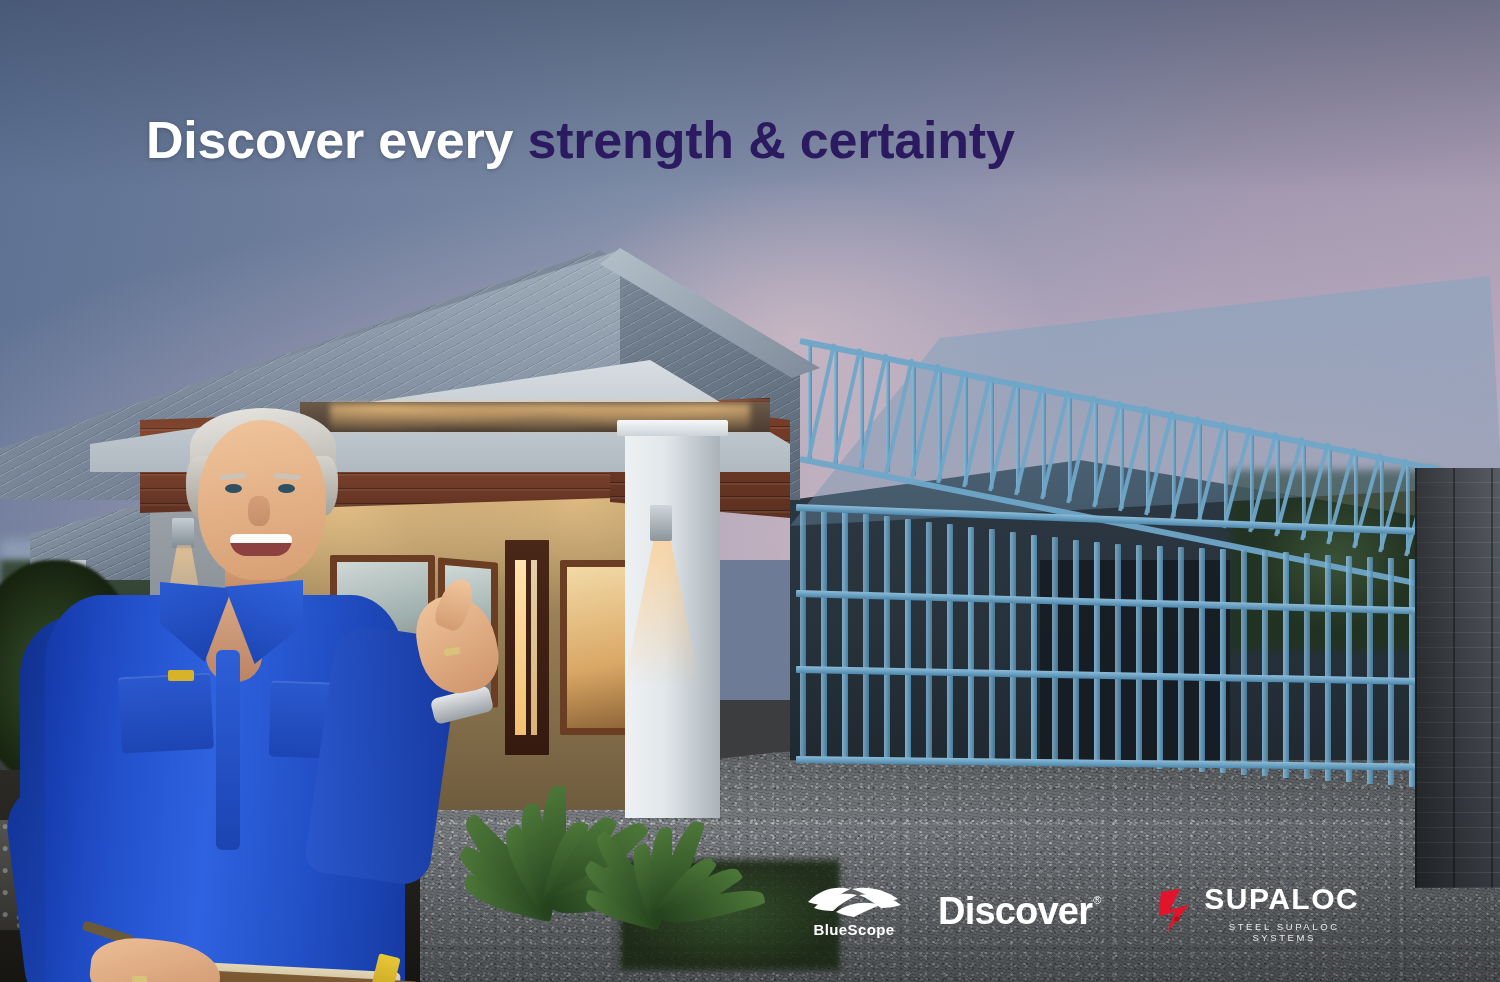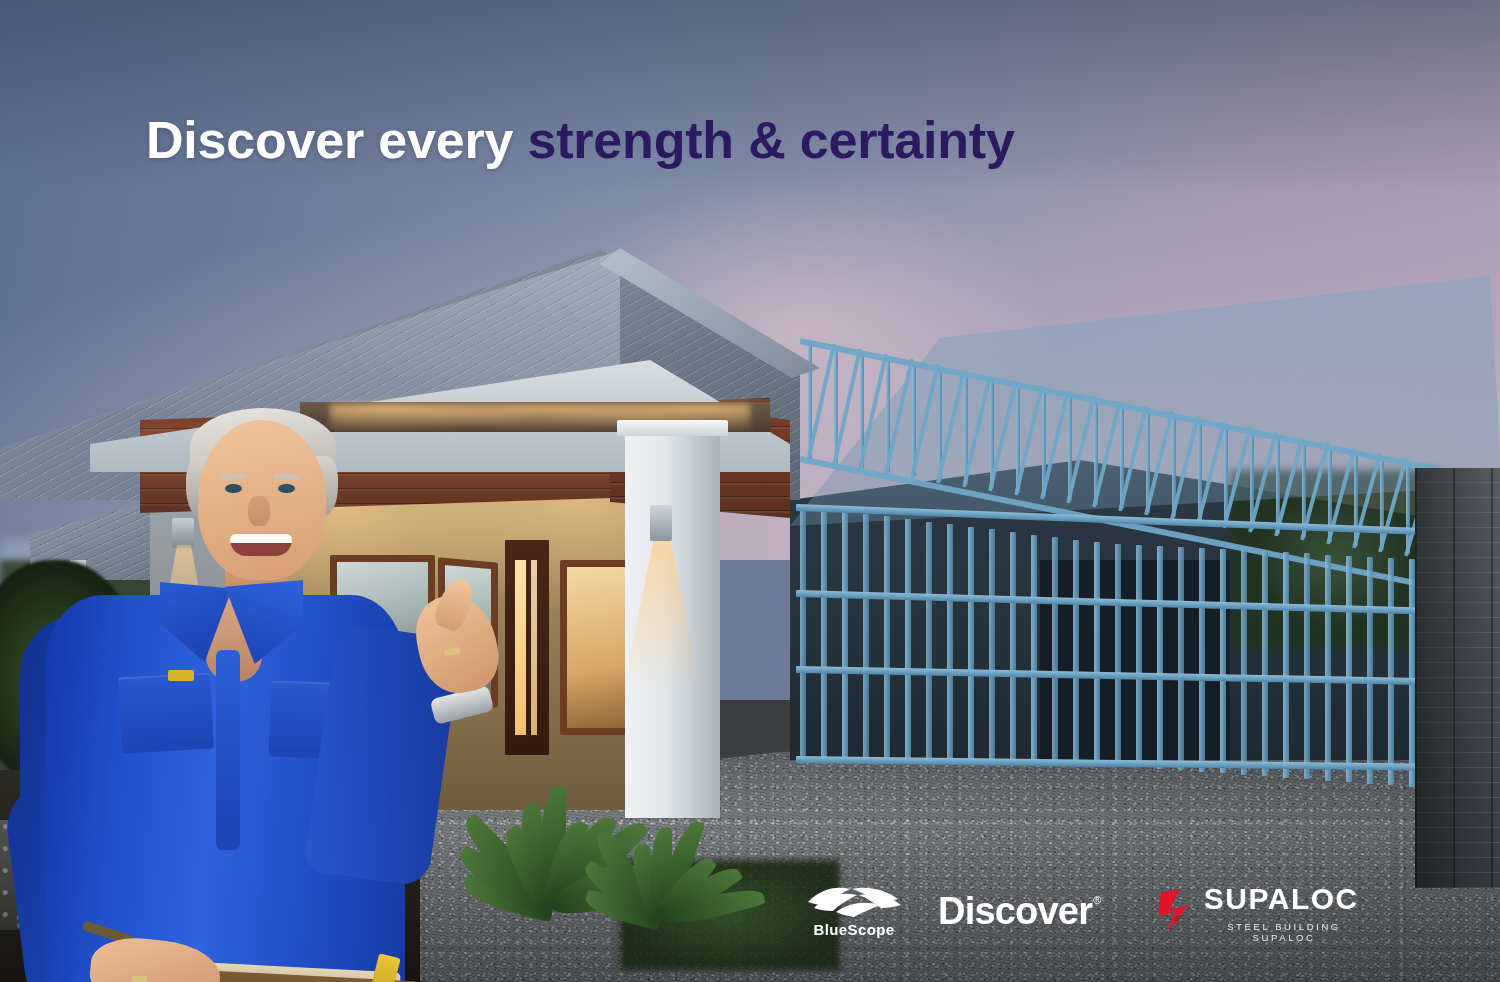--- a/index.html
+++ b/index.html
@@ -545,19 +545,19 @@
       <div id="tc-reg">®</div>
     </div>
 
     <div id="logo-supaloc">
       <svg id="sl-mark" viewBox="0 0 46 54">
         <path d="M2 6 L24 2 L12 26 L34 20 L8 52 L18 28 L0 33 Z" fill="#e1142b"></path>
         <circle cx="20" cy="36" r="3" fill="#b50f22"></circle>
       </svg>
       <div id="sl-text">
         <div id="sl-word">SUPALOC</div>
-        <div id="sl-tag">STEEL BUILDING SUPALOC</div>
+        <div id="sl-tag">STEEL SUPALOC SYSTEMS</div>
       </div>
     </div>
 
   </div>
 
 </div>
 
 </body></html>

